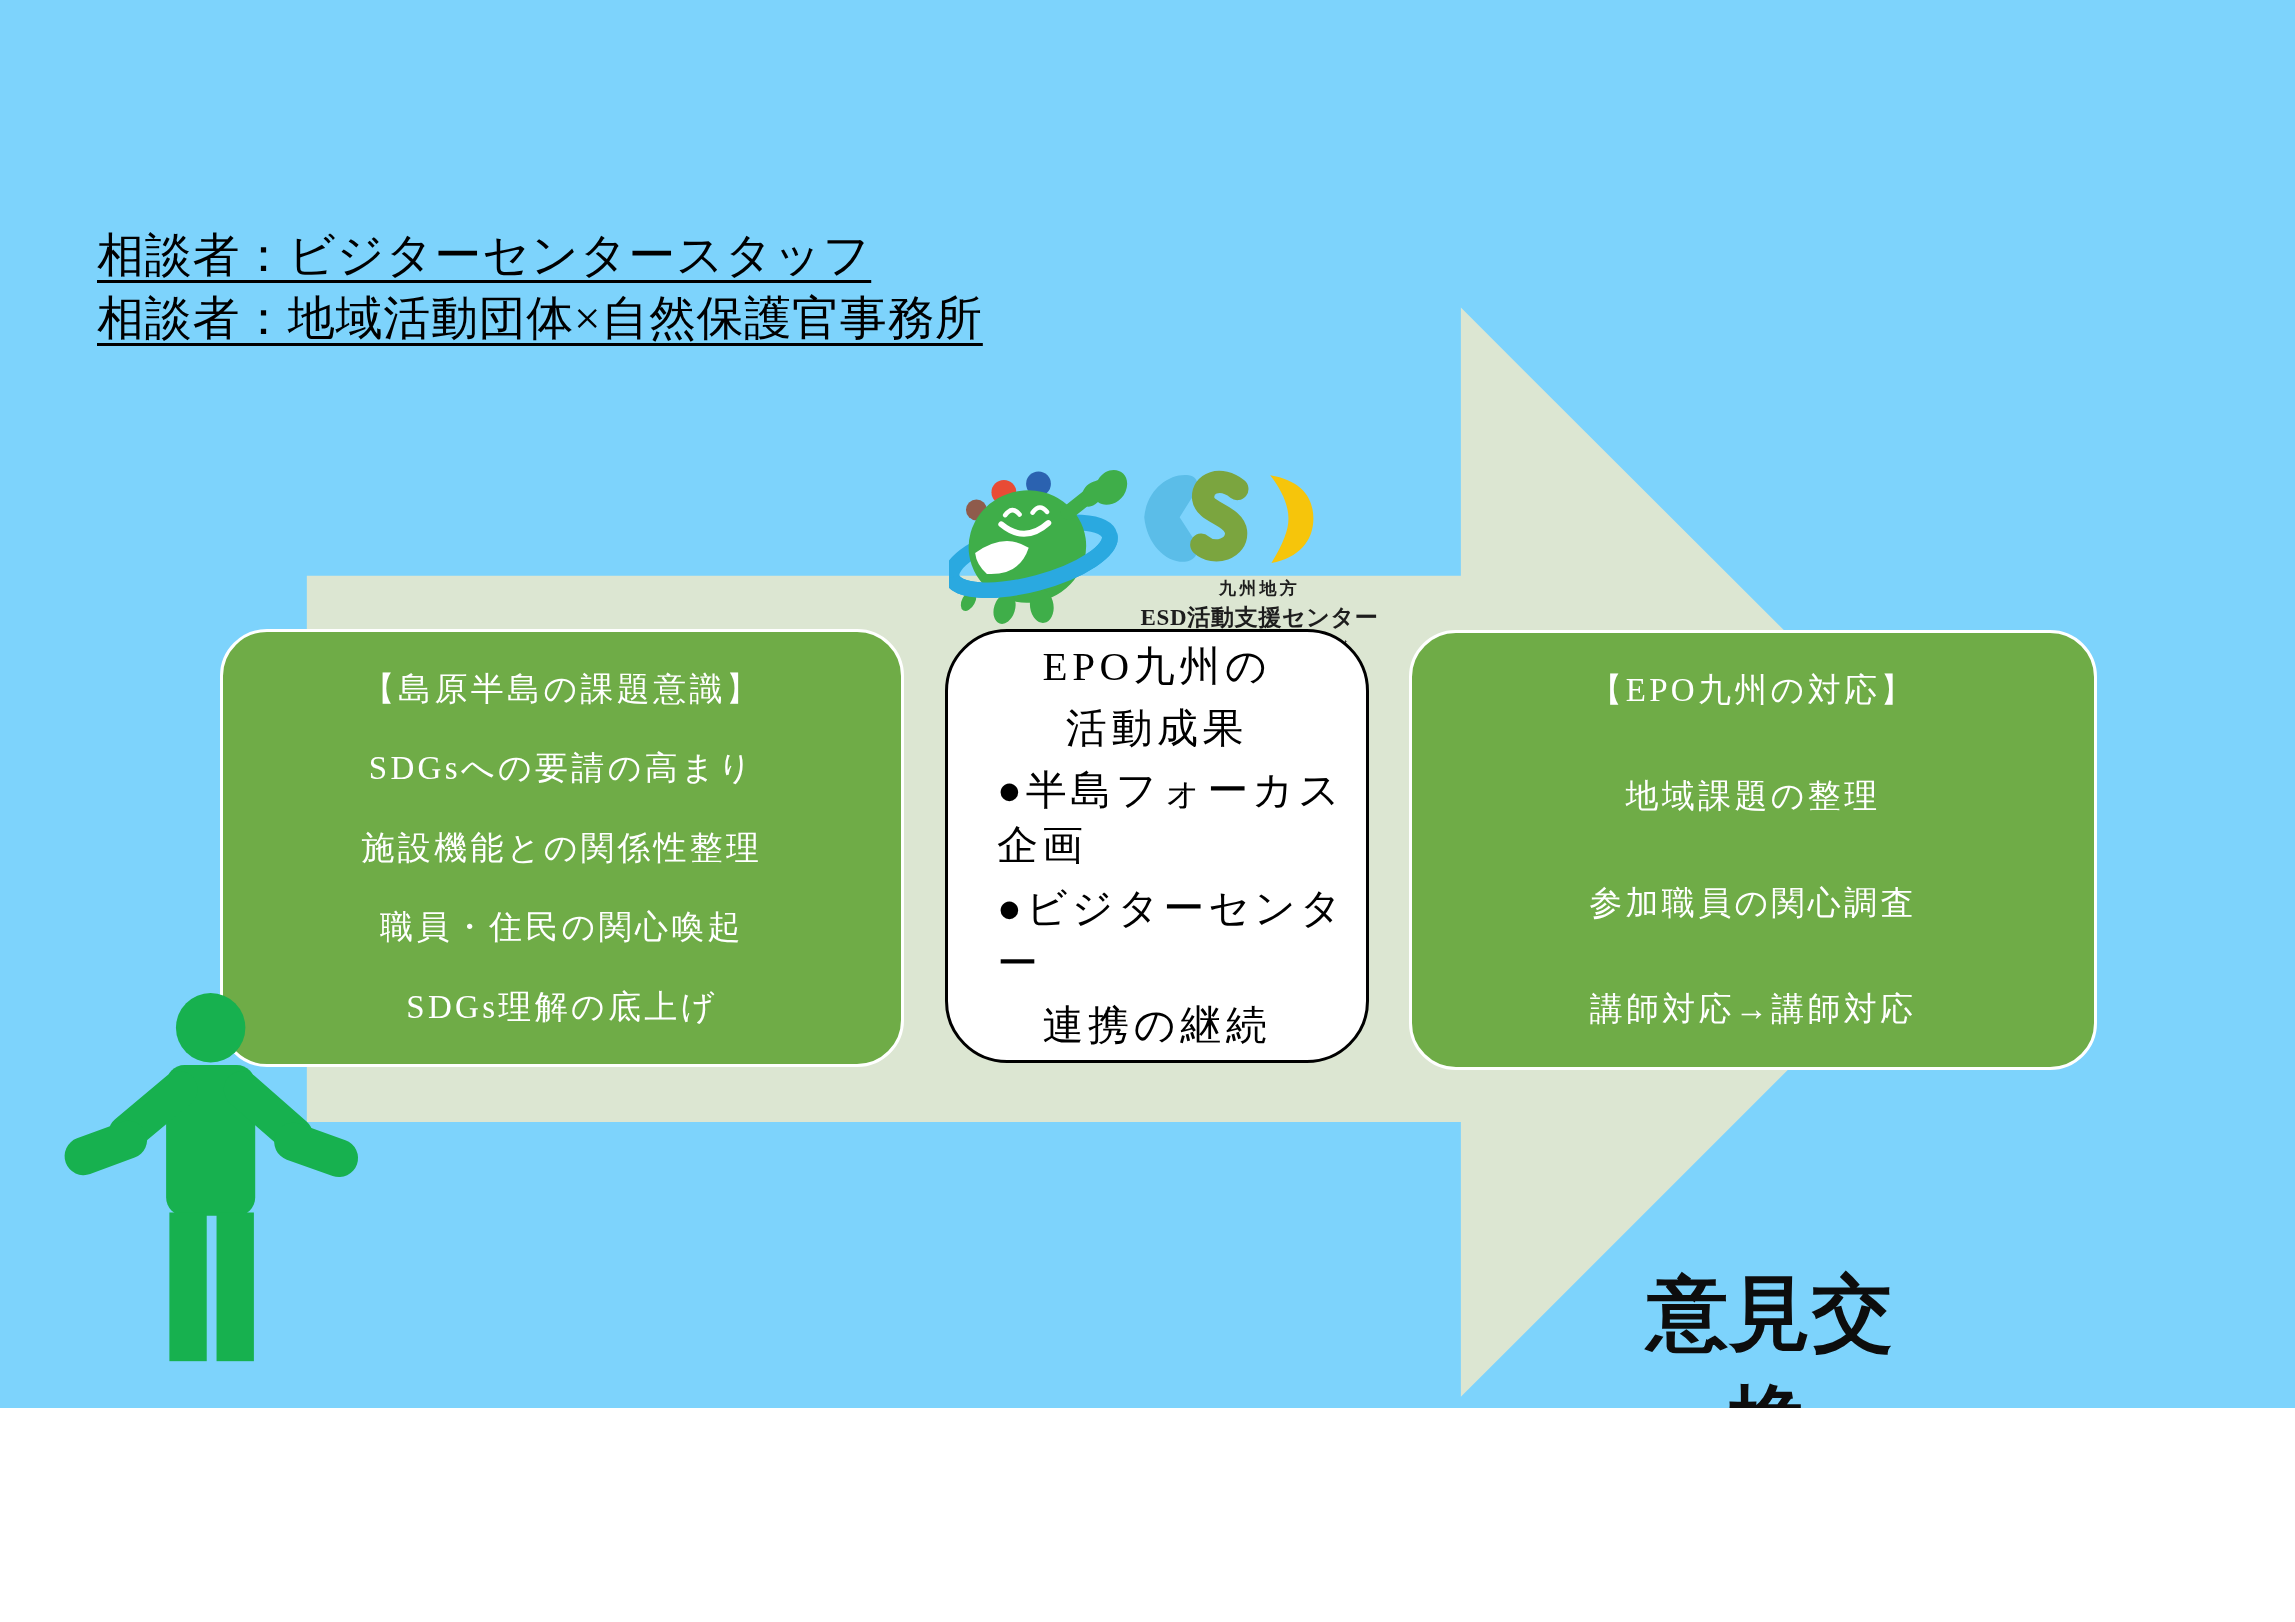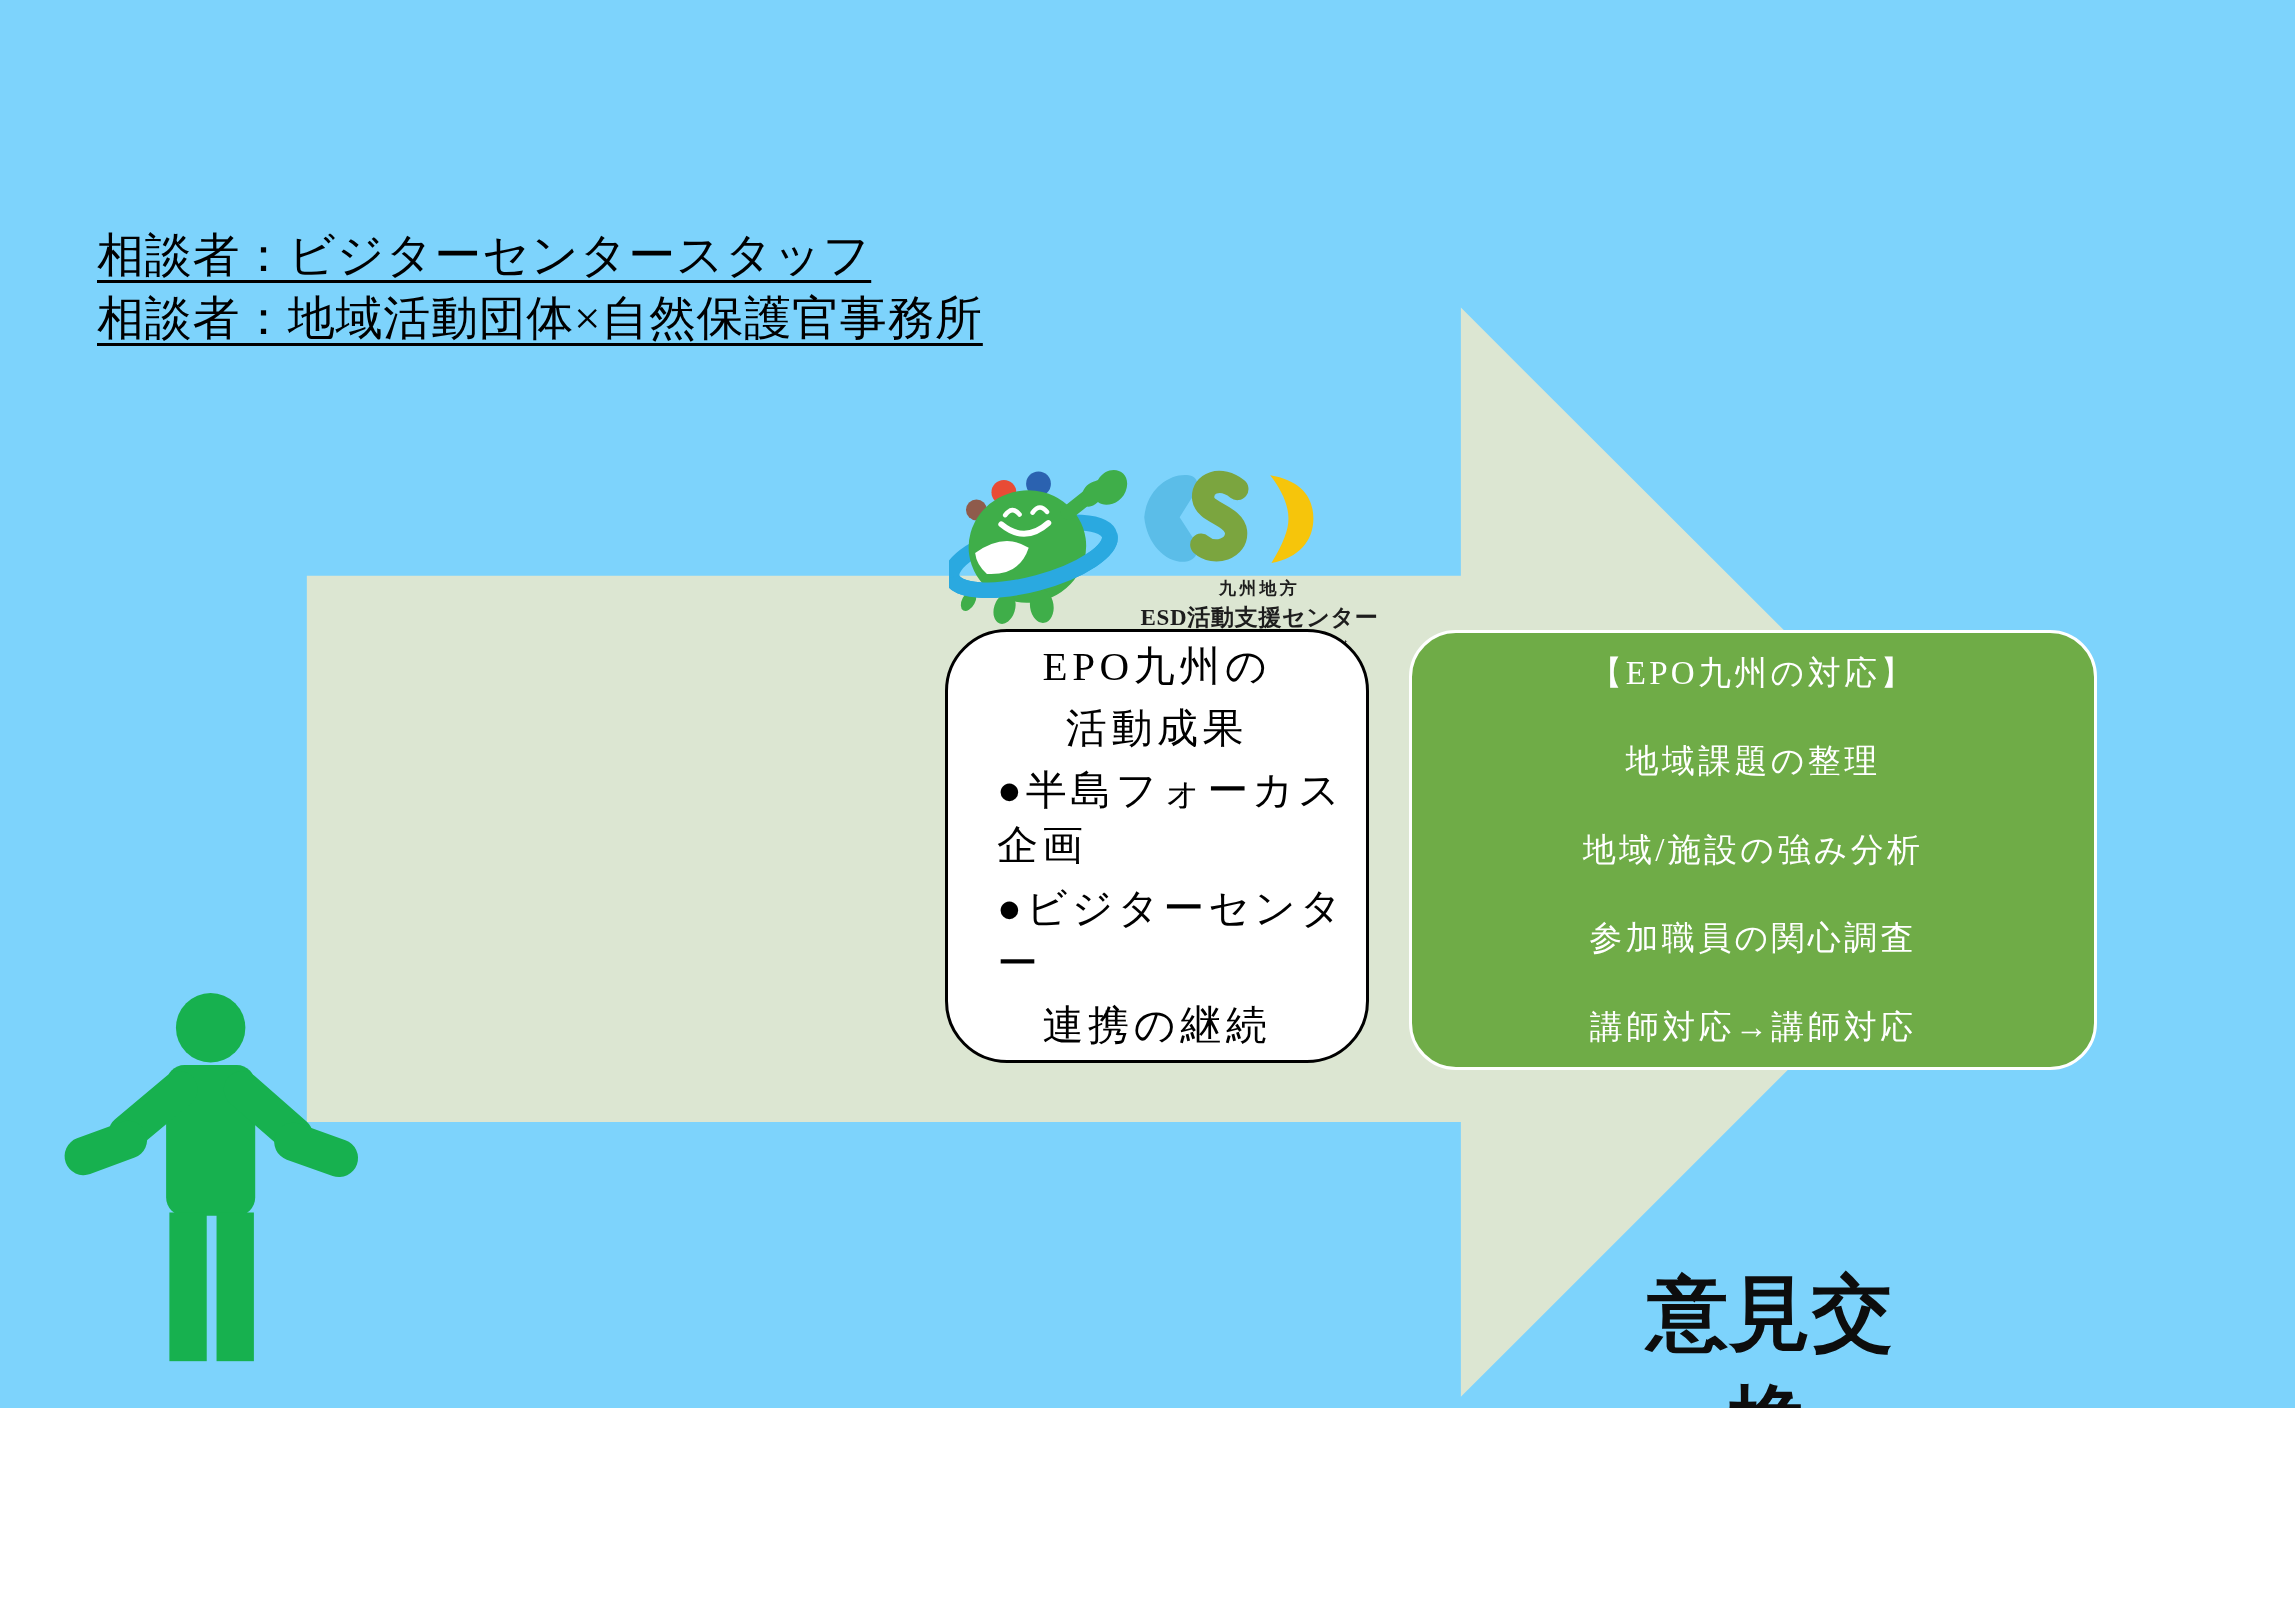--- a/index.html
+++ b/index.html
@@ -138,33 +138,39 @@
     <path d="M150,35 C125,15 95,25 98,50 C101,72 145,75 148,100 C151,126 115,138 95,120" fill="none" stroke="#7ba53f" stroke-width="34" stroke-linecap="round"></path>
     <path d="M200,14 C248,22 266,48 266,80 C266,114 244,140 202,148 C220,118 228,98 228,80 C228,58 216,34 200,14 Z" fill="#f6c50b"></path>
   </svg>
 
   <div class="abs logo-captions">
     <div class="logo-caption-region">九州地方</div>
     <div class="logo-caption-main">ESD活動支援センター</div>
     <div class="logo-caption-en">Education for Sustainable Development</div>
   </div>
 
+  <div class="abs flowbox box-green box-left">
+    <div>【島原半島の課題意識】</div>
+    <div>SDGsへの要請の高まり</div>
+    <div>施設機能との関係性整理</div>
+    <div>職員・住民の関心喚起</div>
+    <div>SDGs理解の底上げ</div>
+  </div>
 
   <div class="abs flowbox box-middle">
     <div>EPO九州の</div>
     <div>活動成果</div>
     <div class="bullet">●半島フォーカス企画</div>
     <div class="bullet">●ビジターセンター</div>
     <div>連携の継続</div>
   </div>
 
   <div class="abs flowbox box-green box-right">
     <div>【EPO九州の対応】</div>
     <div>地域課題の整理</div>
-    <div>地域/施設の強み分析</div>
     <div>参加職員の関心調査</div>
     <div>講師対応→講師対応</div>
   </div>
 
   <div class="abs big-label label-exchange">意見交換</div>
 
   <svg class="abs" style="left:56px;top:978px;" width="308" height="393" viewBox="0 0 470 600" xmlns="http://www.w3.org/2000/svg" aria-hidden="true">
     <g fill="#17b14f" stroke="none">
       <circle cx="236" cy="76" r="53"></circle>
       <rect x="168" y="133" width="136" height="230" rx="28"></rect>

